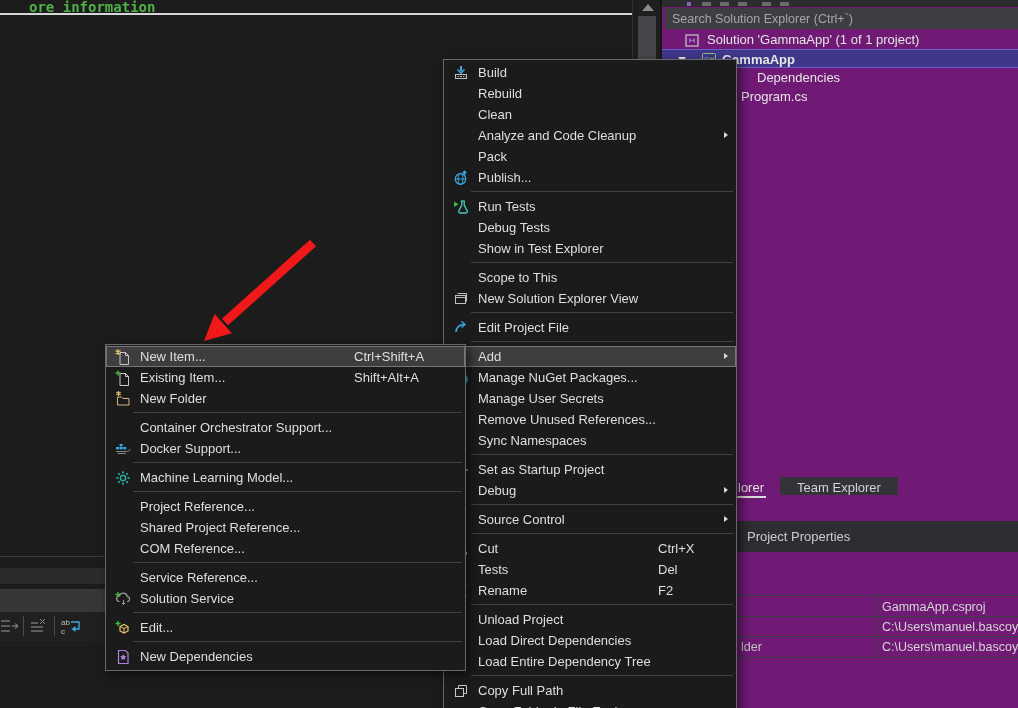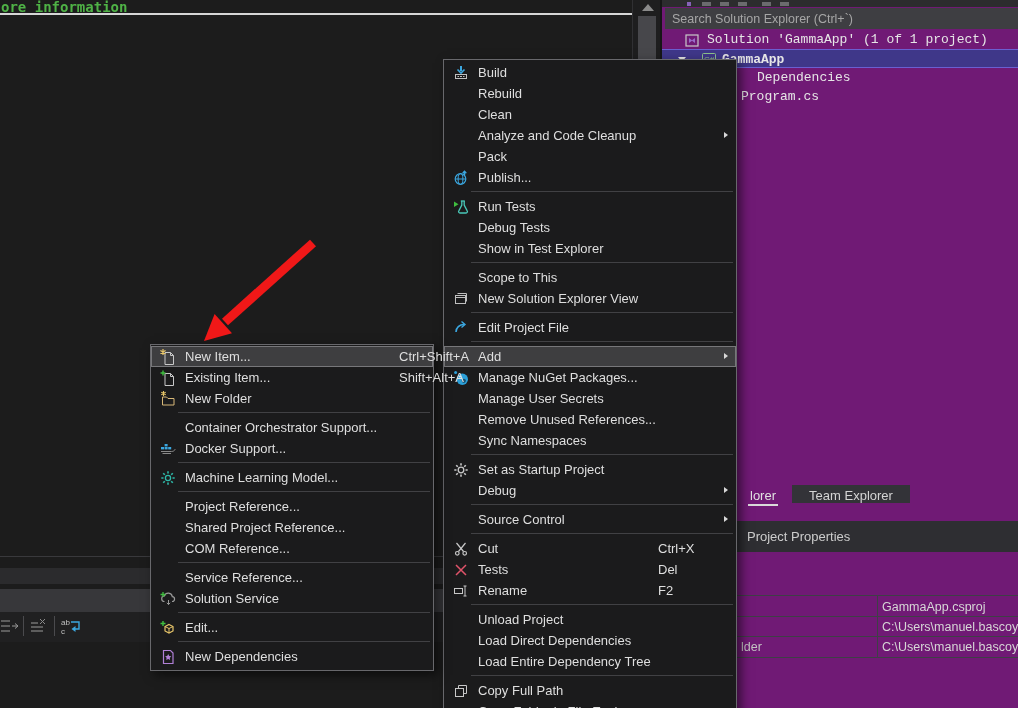--- a/index.html
+++ b/index.html
@@ -1,21 +1,21 @@
 <!DOCTYPE html>
 <html><head>
 <meta charset="utf-8">
 <style>
   html,body{margin:0;padding:0;background:#111;}
   #stage{position:relative;width:1018px;height:708px;overflow:hidden;background:#1C1C1C;
          font-family:"Liberation Sans",sans-serif;-webkit-font-smoothing:antialiased;}
   #stage *{box-sizing:border-box;}
 
   
-  .console-line{position:absolute;left:1px;top:-1px;font:bold 14px "DejaVu Sans Mono",monospace;color:#4FB246;white-space:pre;}
+  .console-line{position:absolute;left:1px;top:-1px;font:bold 14px "DejaVu Sans Mono",monospace;color:#4FB246;white-space:pre;padding-left:28px;}
   .hline{position:absolute;left:0;top:13px;width:660px;height:2px;background:#D6D6D6;}
   .ed-vline{position:absolute;left:632px;top:0;width:1px;height:555px;background:#303033;}
   .scroll-track{position:absolute;left:633px;top:0;width:27px;height:555px;background:#1E1E1F;}
   .scroll-up{position:absolute;left:642px;top:4px;width:0;height:0;border-left:6px solid transparent;border-right:6px solid transparent;border-bottom:7px solid #8A8A8A;}
   .scroll-thumb{position:absolute;left:638px;top:16px;width:18px;height:210px;background:#47474B;}
 
   .band-line1{position:absolute;left:0;top:556px;width:660px;height:1px;background:#39393C;}
   .band-a{position:absolute;left:0;top:568px;width:660px;height:16px;background:#2B2B2D;}
   .band-b{position:absolute;left:0;top:589px;width:660px;height:23px;background:#37373A;}
   .band-toolbar{position:absolute;left:0;top:612px;width:660px;height:30px;background:#202021;}
@@ -24,40 +24,40 @@
 
   
   .se-panel{position:absolute;left:660px;top:0;width:358px;height:708px;background:#701a75;border-left:2px solid #161617;z-index:10;}
   .se-sliver{position:absolute;left:0;top:0;width:358px;height:7px;background:#2C2C2E;overflow:hidden;}
   .se-sliver span{position:absolute;top:2px;width:9px;height:4px;background:#6B6B6E;}
   .se-sliver .purp{background:#8763B8;width:4px;}
   .se-search{position:absolute;left:3px;top:8px;right:0;height:21px;background:#3E3E42;border:none;outline:none;
              color:#A6A6A6;font:12.5px "Liberation Sans",sans-serif;padding:0 0 0 7px;}
   .se-search::placeholder{color:#A6A6A6;opacity:1;}
   .tree-row{position:absolute;left:0;right:0;height:19px;color:#E6E6E6;font-size:13px;line-height:19px;white-space:nowrap;}
-  .tree-row .lbl{position:absolute;top:0;font-family:Liberation Mono, monospace;}
+  .tree-row .lbl{position:absolute;top:0;}
   .tree-sel{background:#3F3789;border-top:1px solid #6A5FD1;border-bottom:1px solid #6A5FD1;}
   .tree-ic{position:absolute;top:2px;width:16px;height:16px;}
   .twisty{position:absolute;left:16px;top:7px;width:0;height:0;border-left:4px solid transparent;border-right:4px solid transparent;border-top:5px solid #E6E6E6;}
   .bold{font-weight:bold;}
 
-  .se-tabs{position:absolute;left:12px;right:0;top:477px;height:22px;margin-top:8px;}
+  .se-tabs{position:absolute;left:0;right:0;top:477px;height:22px;}
   .tab-partial{position:absolute;left:74px;top:1px;height:20px;padding:2px 2px 0 2px;color:#E0E0E0;font-size:13px;border-bottom:2px solid #DADADA;}
   .tab-team{position:absolute;left:118px;top:0;width:118px;height:18px;background:#333338;color:#D4D4D4;font-size:13px;text-align:center;line-height:22px;}
 
   .props-title{position:absolute;left:0;right:0;top:521px;height:31px;background:#2E2E32;color:#CCCCCC;font-size:13px;line-height:31px;padding-left:85px;}
   .pg-line{position:absolute;left:0;right:0;height:1px;background:#3F3F46;}
   .pg-vline{position:absolute;left:215px;top:595px;width:1px;height:62px;background:#3F3F46;}
   .pg-label{position:absolute;left:79px;height:20px;line-height:20px;color:#C4C4C4;font-size:12.5px;white-space:nowrap;}
   .pg-value{position:absolute;left:220px;width:138px;height:20px;line-height:20px;color:#D6D6D6;font-size:12.5px;white-space:nowrap;overflow:hidden;}
 
   
   .menu{position:absolute;background:#1B1B1C;border:1px solid #68686C;box-shadow:4px 4px 10px rgba(0,0,0,.55);}
   #context-menu{left:443px;top:59px;width:294px;height:670px;padding-top:2px;z-index:30;}
-  #add-menu{left:105px;top:344px;width:284px;padding:1px 0 3px 0;z-index:35;margin-left:45px;}
+  #add-menu{left:105px;top:344px;width:361px;padding:1px 0 3px 0;z-index:35;}
   .menu-item{position:relative;display:flex;align-items:center;height:21px;padding:0 8px 0 6px;color:#DFDFDF;font-size:13px;white-space:nowrap;}
   .menu-item.hl{background:#3E3E40;box-shadow:inset 0 0 0 1px #77777A;}
   .mi-icon{flex:none;width:21px;height:16px;margin-right:7px;display:flex;align-items:center;justify-content:center;}
   .mi-icon svg{display:block;}
   .mi-label{flex:none;overflow:hidden;}
   .ctx .mi-label{width:180px;}
   .sub .mi-label{width:214px;}
   .mi-shortcut{flex:none;text-align:center;}
   .mi-arrow{position:absolute;right:8px;top:7px;width:0;height:0;border-left:4px solid #D8D8D8;border-top:3.5px solid transparent;border-bottom:3.5px solid transparent;}
   .menu-sep{height:1px;background:#414144;margin:3px 3px 4px 27px;}

